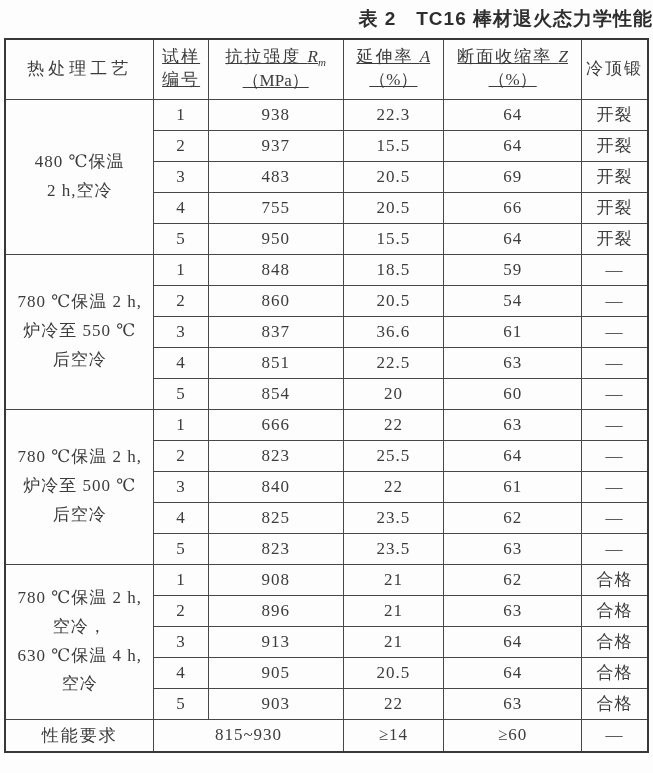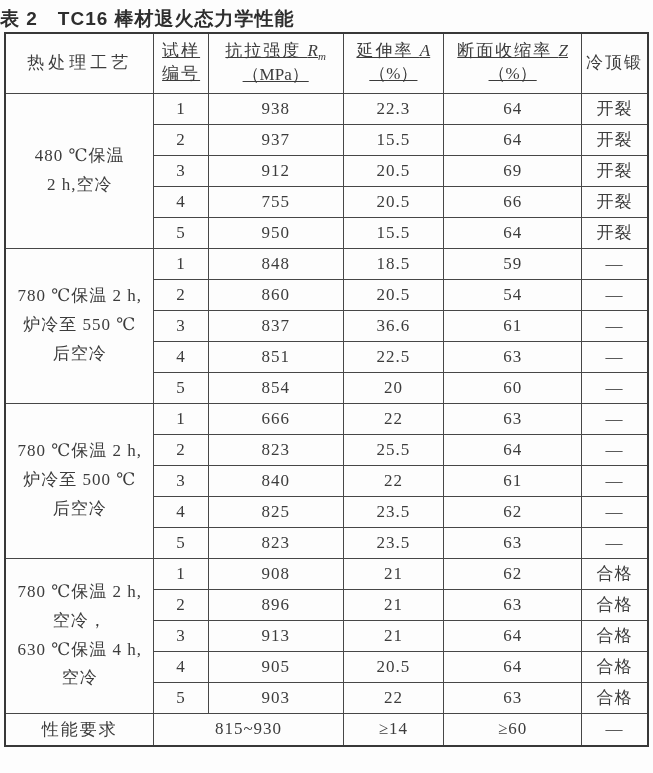--- a/index.html
+++ b/index.html
@@ -4,33 +4,33 @@
 <style>
   * { margin: 0; padding: 0; box-sizing: border-box; }
   html, body { width: 653px; background: #fdfdfd; }
   body {
     font-family: "Liberation Serif", "DejaVu Serif", serif;
     color: #3c3c3c;
     -webkit-font-smoothing: antialiased;
   }
   .page { width: 653px; height: 773px; padding-top: 6px; overflow: hidden; }
   .caption {
-    text-align: left;
+    text-align: right;
     font-family: "Liberation Sans", "DejaVu Sans", sans-serif;
     font-weight: bold;
     font-size: 19px;
     letter-spacing: 1px;
     color: #2e2e2e;
     height: 26px;
     line-height: 26px;
   }
   table.props {
     border-collapse: collapse;
     table-layout: fixed;
-    margin: 0 3px 0 4px;
+    margin: 6px 3px 0 4px;
     width: 645px;
     background: #fdfdfd;
   }
   table.props th, table.props td {
     border: 1px solid #474747;
     text-align: center;
     vertical-align: middle;
     font-size: 17px;
     font-weight: normal;
     color: #3c3c3c;
@@ -107,21 +107,21 @@
       </tr>
       <tr>
         <td>2</td>
         <td>937</td>
         <td>15.5</td>
         <td>64</td>
         <td>开裂</td>
       </tr>
       <tr>
         <td>3</td>
-        <td>912</td>
+        <td>483</td>
         <td>20.5</td>
         <td>69</td>
         <td>开裂</td>
       </tr>
       <tr>
         <td>4</td>
         <td>755</td>
         <td>20.5</td>
         <td>66</td>
         <td>开裂</td>

